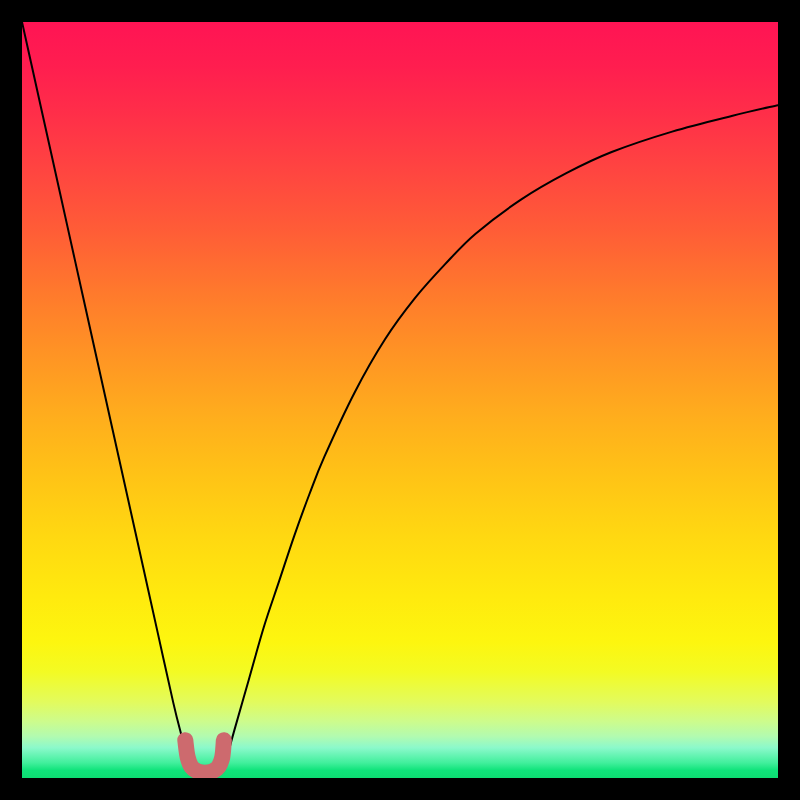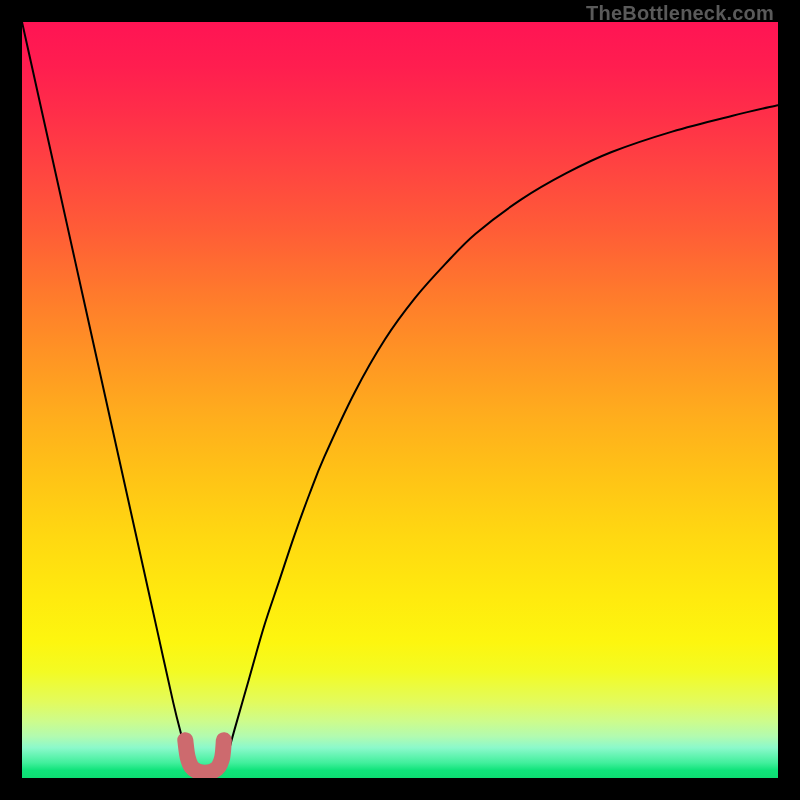--- a/index.html
+++ b/index.html
@@ -72,14 +72,13 @@
 <body>
 
 <div class="frame">
   <div class="plot">
     <div class="gradient"></div>
     <svg class="curves" viewBox="0 0 756 756" preserveAspectRatio="none">
       <path id="main-curve" fill="none" stroke="#000000" stroke-width="2" stroke-linecap="round" stroke-linejoin="round" d="M 0 0 C 2.52 11.339999999999995 10.080000000000002 45.35999999999996 15.120000000000001 68.03999999999996 C 20.16 90.71999999999997 25.200000000000003 113.40000000000003 30.240000000000002 136.08000000000004 C 35.28 158.76000000000005 40.32 181.44000000000003 45.36 204.12 C 50.4 226.79999999999998 55.440000000000005 249.47999999999996 60.480000000000004 272.15999999999997 C 65.52000000000001 294.84 70.56 317.52 75.60000000000001 340.2 C 80.64000000000001 362.88 85.68 385.56 90.72 408.24 C 95.75999999999999 430.92 100.8 453.6 105.84 476.28000000000003 C 110.88000000000001 498.96000000000004 115.92000000000002 521.64 120.96000000000001 544.3199999999999 C 126 566.9999999999999 131.04 589.6800000000001 136.07999999999998 612.36 C 141.11999999999998 635.04 147.42000000000002 664.02 151.20000000000002 680.4 C 154.98000000000002 696.78 156.24 701.1899999999999 158.76 710.64 C 161.27999999999997 720.09 163.79999999999998 730.8 166.32 737.1 C 168.84 743.4000000000001 171.35999999999999 746.046 173.88 748.44 C 176.4 750.8340000000001 178.92 750.96 181.44 751.464 C 183.96 751.9680000000001 186.48 751.9680000000001 189 751.464 C 191.52 750.96 194.04 750.8340000000001 196.56 748.44 C 199.08 746.046 201.6 743.4000000000001 204.12 737.1 C 206.64000000000001 730.8 207.9 723.87 211.68 710.64 C 215.46 697.41 221.76 675.36 226.79999999999998 657.72 C 231.83999999999997 640.08 236.88 621.18 241.92000000000002 604.8 C 246.96000000000004 588.42 252.00000000000003 574.5600000000001 257.04 559.44 C 262.08000000000004 544.32 267.11999999999995 528.5699999999999 272.15999999999997 514.0799999999999 C 277.2 499.5899999999999 282.24 485.73 287.28000000000003 472.5 C 292.32000000000005 459.27 294.84000000000003 451.71 302.40000000000003 434.7 C 309.96000000000004 417.69 322.56 389.96999999999997 332.64 370.44 C 342.71999999999997 350.91 352.8 333.27000000000004 362.88 317.52000000000004 C 372.96 301.77000000000004 383.04 288.54 393.12 275.94 C 403.2 263.34 413.28000000000003 252.62999999999994 423.36 241.91999999999996 C 433.44 231.20999999999998 440.99999999999994 222.39000000000007 453.59999999999997 211.68000000000006 C 466.2 200.97000000000006 483.84000000000003 187.73999999999998 498.96000000000004 177.65999999999997 C 514.08 167.57999999999996 529.1999999999999 159.13799999999992 544.3199999999999 151.19999999999993 C 559.4399999999999 143.26199999999994 572.0400000000001 136.96200000000002 589.6800000000001 130.03200000000004 C 607.32 123.10200000000005 630 115.668 650.16 109.62 C 670.3199999999999 103.572 693 98.15400000000004 710.64 93.74400000000003 C 728.28 89.33400000000002 748.44 84.92399999999998 756 83.15999999999997"></path>
       <path id="marker-curve" fill="none" stroke="#cd6a6e" stroke-width="16" stroke-linecap="round" stroke-linejoin="round" d="M 163.29600000000002 718.2 C 163.674 720.972 164.55599999999998 730.422 165.564 734.832 C 166.572 739.242 167.706 742.266 169.344 744.66 C 170.982 747.054 173.124 748.188 175.392 749.196 C 177.66 750.2040000000001 180.432 750.708 182.952 750.708 C 185.472 750.708 188.244 750.2040000000001 190.512 749.196 C 192.78 748.188 194.922 747.054 196.56 744.66 C 198.198 742.266 199.458 739.242 200.34 734.832 C 201.222 730.422 201.6 720.972 201.852 718.2"></path>
     </svg>
   </div>
-  <div class="watermark">TheBottleneck.com</div>
 </div>
 
 </body></html>

